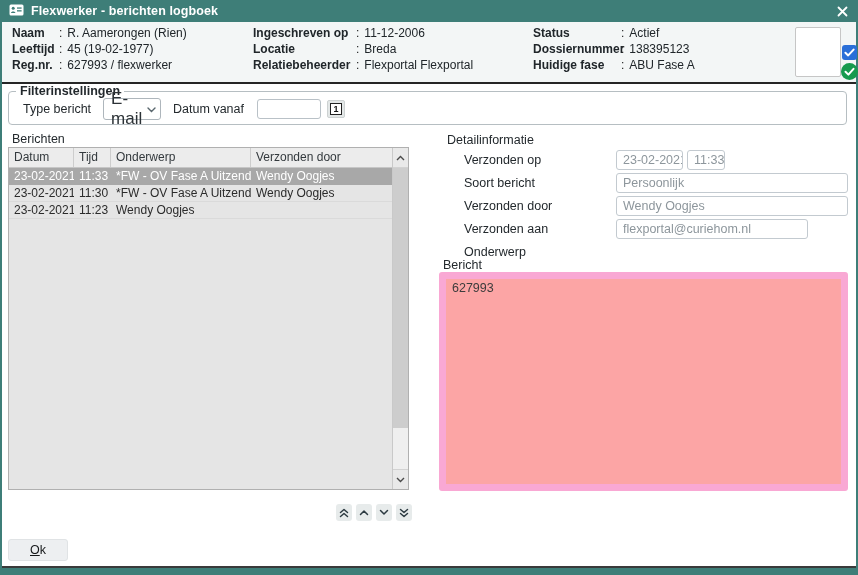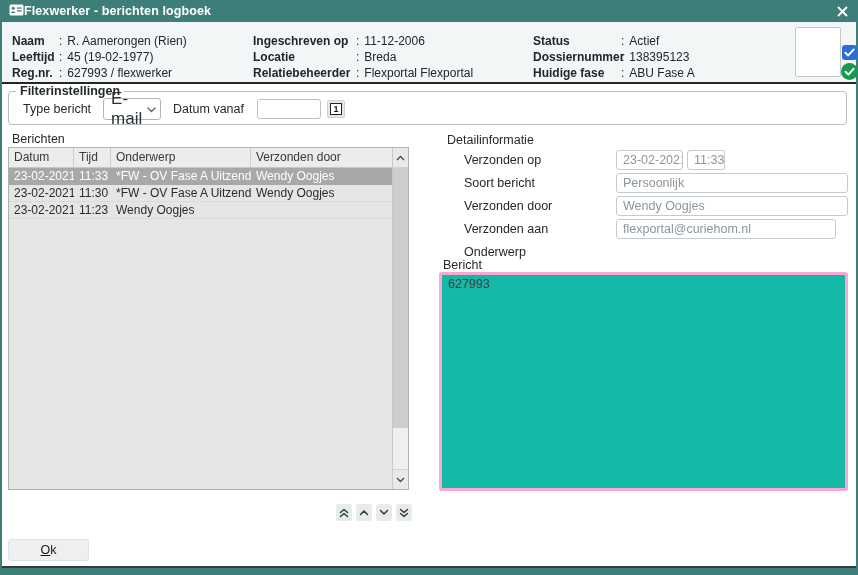--- a/index.html
+++ b/index.html
@@ -1,29 +1,29 @@
 <!DOCTYPE html>
 <html><head>
 <meta charset="utf-8">
 <style>
   * { margin:0; padding:0; box-sizing:border-box; }
   body { background:#d8d8d8; font-family:"Liberation Sans", sans-serif; }
   .window { position:relative; width:858px; height:575px; background:#3E7E78; overflow:hidden; }
 
   
-  .titlebar { position:absolute; top:0; left:0; right:0; height:22px; display:flex; align-items:center; padding:0 9px 0 9px; color:#fff; }
+  .titlebar { position:absolute; top:0; left:0; right:0; height:22px; display:flex; align-items:center; padding:0 9px 0 9px; gap:7px; color:#fff; }
   .titlebar .title { font-size:12.5px; font-weight:bold; letter-spacing:.1px; }
   .titlebar .close { margin-left:auto; width:14px; height:14px; display:flex; align-items:center; justify-content:center; cursor:pointer; }
 
   
   .content { position:absolute; top:22px; left:2px; right:2px; bottom:7px; background:#fff; border-bottom:2px solid #3a3a3a; font-size:12.5px; color:#222; }
 
   
   .hdr { position:absolute; top:0; left:0; right:0; height:62px; background:#f3f6f6; border-bottom:2px solid #262626; }
-  .hcol { position:absolute; top:11px; }
+  .hcol { position:absolute; top:3px; }
   .hrow { display:flex; height:16px; line-height:16px; font-size:12px; }
   .hrow .hl { font-weight:bold; color:#20262a; }
   .hrow .sep { padding:0 5px 0 0; }
   .hrow .hv { color:#20262a; }
   .hcol1 { left:10px; } .hcol1 .hl { width:47px; }
   .hcol2 { left:251px; } .hcol2 .hl { width:103px; }
   .hcol3 { left:531px; } .hcol3 .hl { width:88px; }
   .photo { position:absolute; top:5px; right:15px; width:46px; height:50px; background:#fff; border:1px solid #c6c6c6; border-radius:2px; }
   .cb-blue { position:absolute; top:23px; right:-1px; }
   .cb-green { position:absolute; top:41px; right:-2px; }
@@ -61,24 +61,24 @@
   
   .nav { position:absolute; top:482px; left:334px; display:flex; gap:4px; }
   .nbtn { width:16px; height:17px; background:#e7ebeb; border:none; border-radius:3px; display:flex; align-items:center; justify-content:center; cursor:pointer; }
 
   
   .detail-title { position:absolute; left:445px; top:111px; font-size:12.5px; color:#23292d; }
   .drow { position:absolute; left:462px; height:20px; display:flex; align-items:center; }
   .dlabel { font-size:12.5px; color:#23292d; }
   .dinput { position:absolute; height:20px; border:1px solid #c3cad0; border-radius:3px; background:#fff; font-size:12.5px; color:#8d969c; line-height:18px; padding:0 6px; overflow:hidden; white-space:nowrap; }
   .bericht-label { position:absolute; left:441px; top:236px; font-size:12.5px; color:#23292d; }
-  .bericht-box { position:absolute; left:437px; top:250px; width:409px; height:219px; border:3px solid #f9a8d4; border-radius:3px; background:#14b8a6; font-size:12.5px; color:#3c3c3c; padding:2px 6px; }
-
-  
-  .ok-btn { position:absolute; left:6px; top:517px; width:81px; height:22px; background:#edeff1; border:1px solid #e0e3e5; border-radius:3px; font:12.5px "Liberation Sans", sans-serif; color:#16181a; cursor:pointer; }
+  .bericht-box { position:absolute; left:437px; top:250px; width:409px; height:219px; border:7px solid #f9a8d4; border-radius:3px; background:#fca5a5; font-size:12.5px; color:#3c3c3c; padding:2px 6px; }
+
+  
+  .ok-btn { position:absolute; left:6px; top:517px; width:60px; height:22px; background:#edeff1; border:1px solid #e0e3e5; border-radius:3px; font:12.5px "Liberation Sans", sans-serif; color:#16181a; cursor:pointer; }
   .ok-btn .u { text-decoration:underline; }
 </style>
 </head>
 <body>
 
 <div class="window">
 
   <div class="titlebar">
     <span>
       <svg width="15" height="12" viewBox="0 0 15 12">
@@ -263,21 +263,21 @@
     <div class="dinput" style="left:614px; top:151px; width:232px;">Persoonlijk</div>
 
     <div class="drow" style="top:174px;">
       <span class="dlabel">Verzonden door</span>
     </div>
     <div class="dinput" style="left:614px; top:174px; width:232px;">Wendy Oogjes</div>
 
     <div class="drow" style="top:197px;">
       <span class="dlabel">Verzonden aan</span>
     </div>
-    <div class="dinput" style="left:614px; top:197px; width:220px;">flexportal@curiehom.nl</div>
+    <div class="dinput" style="left:614px; top:197px; width:192px;">flexportal@curiehom.nl</div>
 
     <div class="drow" style="top:220px;">
       <span class="dlabel">Onderwerp</span>
     </div>
 
     <div class="bericht-label">Bericht</div>
     <div class="bericht-box">627993</div>
 
     <button class="ok-btn"><span class="u">O</span><span>k</span></button>
 

